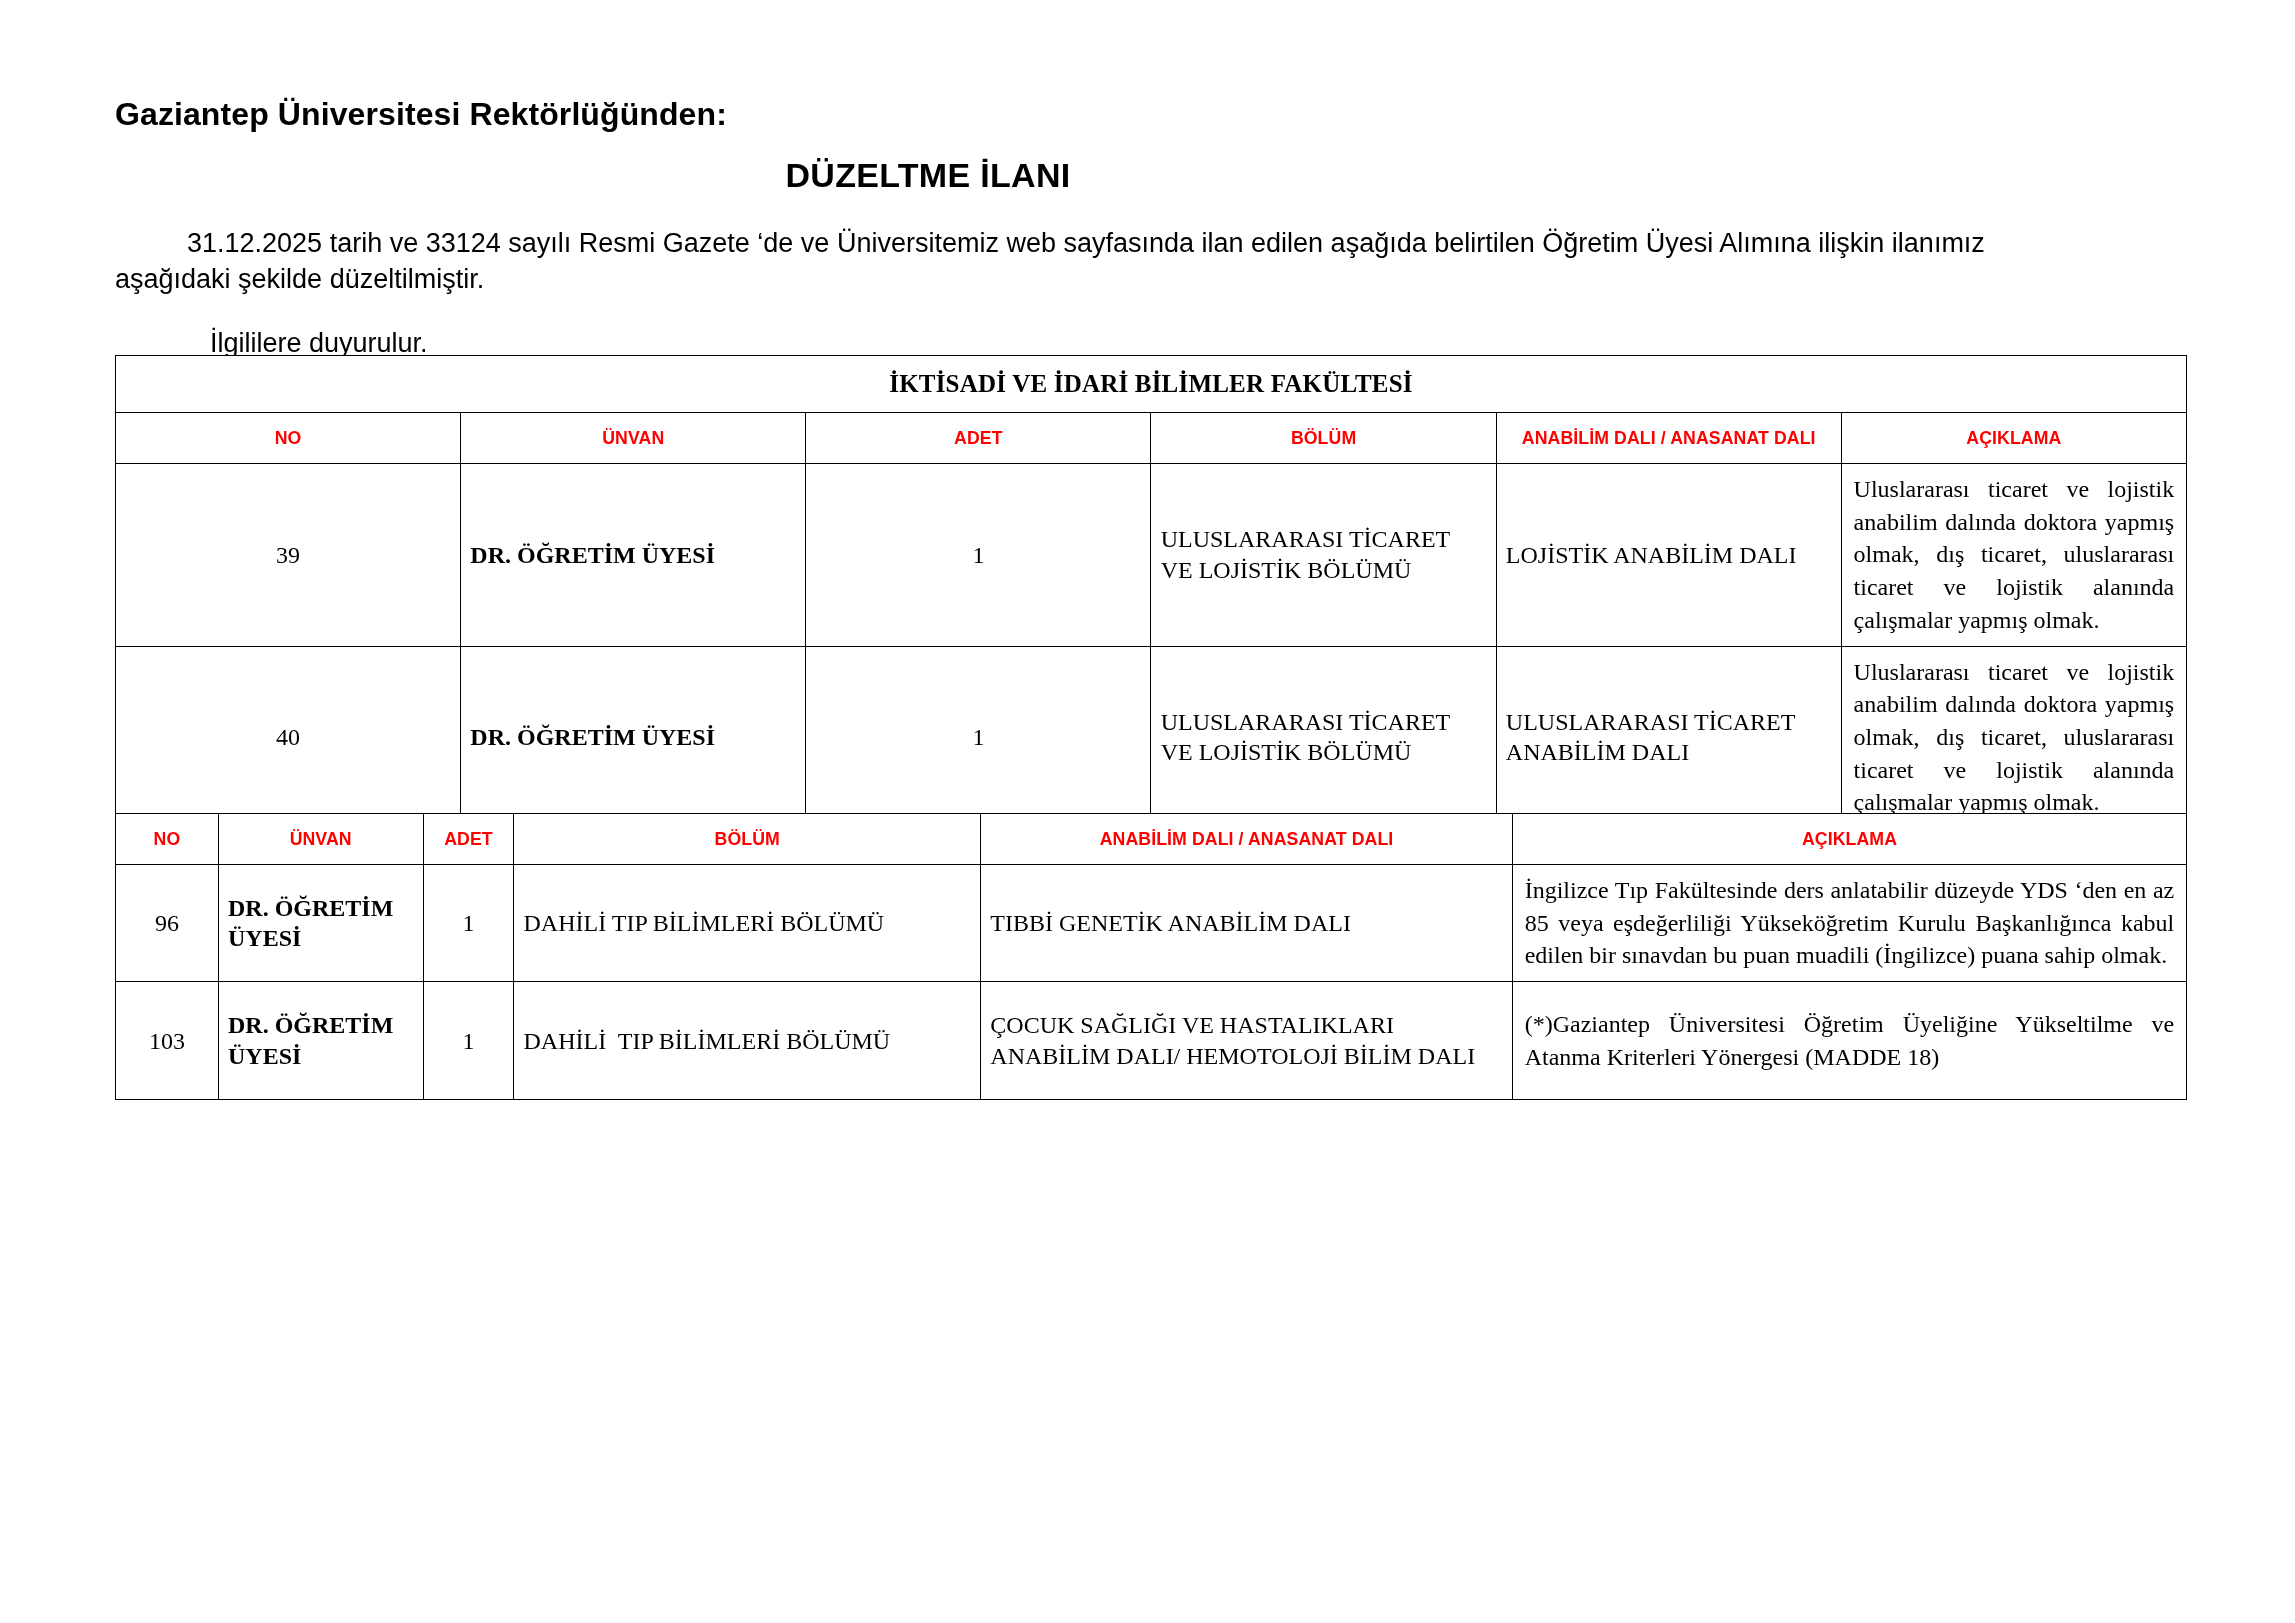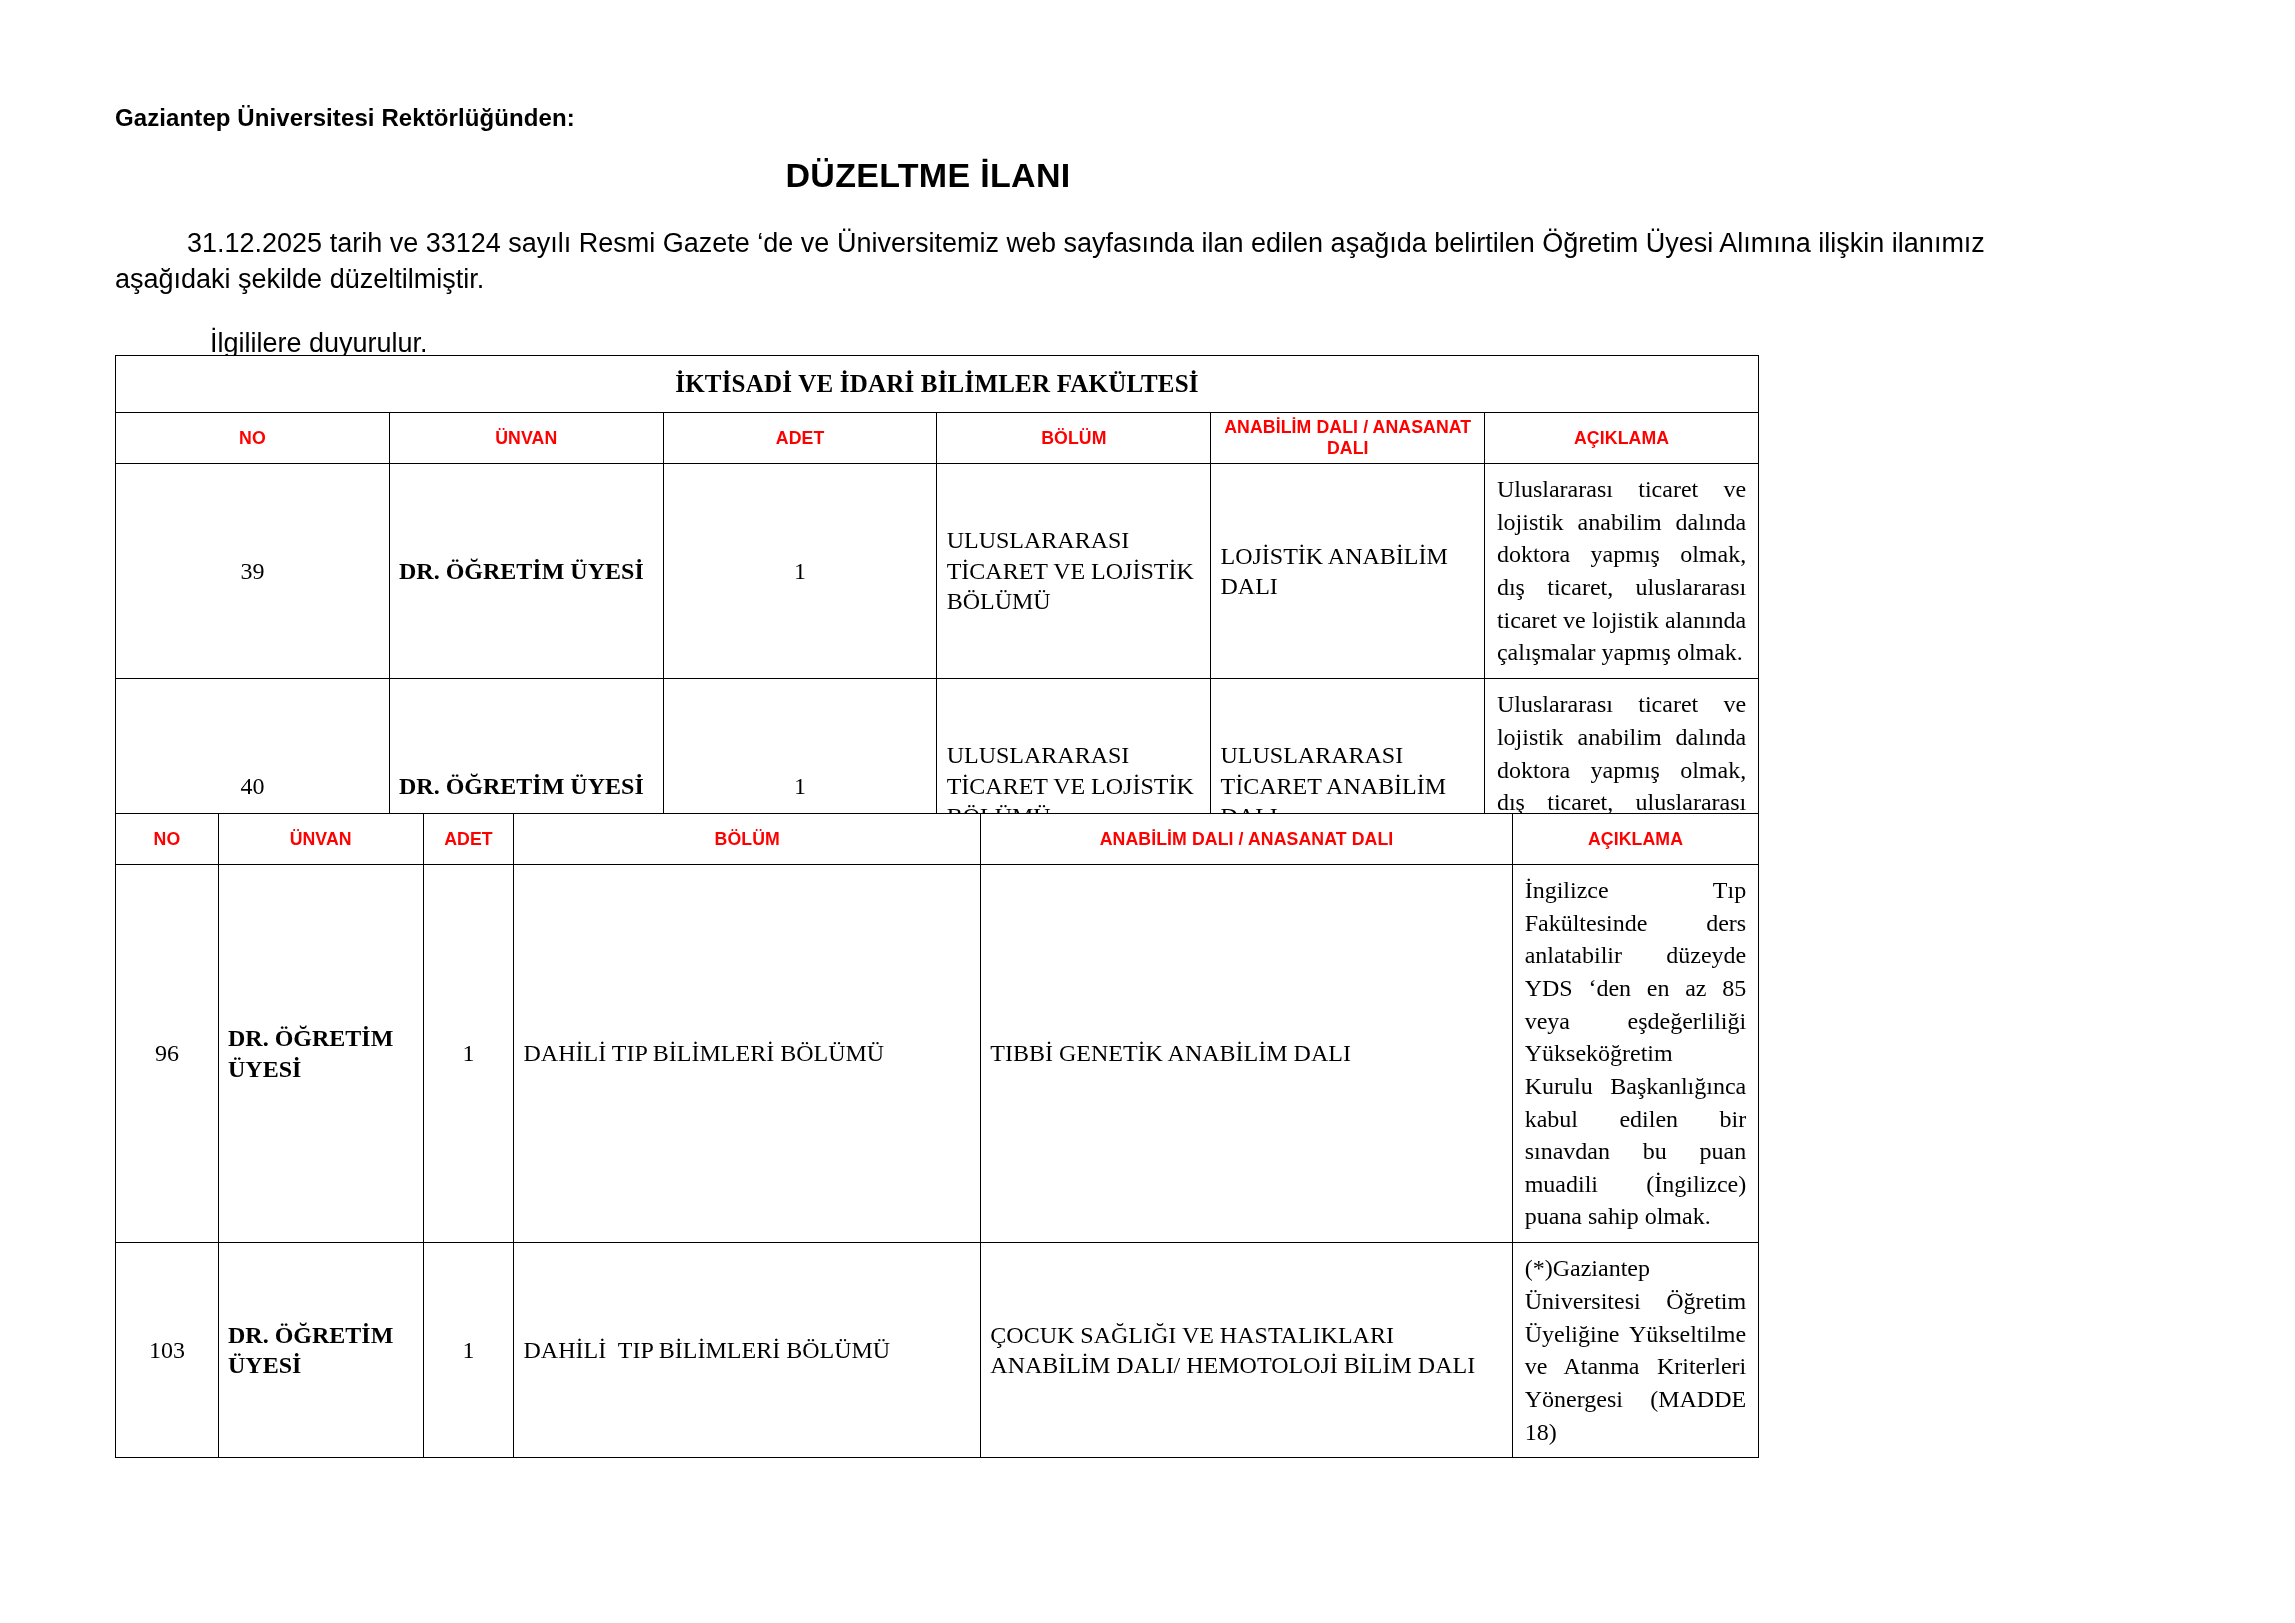--- a/index.html
+++ b/index.html
@@ -21,22 +21,22 @@
     left: 0; top: 0;
     width: 2295px;
     height: 1623px;
     padding: 0;
   }
 
   
   .org-line {
     position: absolute;
     left: 115px;
-    top: 104px;
-    font-size: 24px;
+    top: 96px;
+    font-size: 32px;
     font-weight: bold;
     letter-spacing: 0.1px;
     white-space: nowrap;
   }
 
   .doc-title {
     position: absolute;
     left: 0;
     top: 156px;
     width: 1856px;
@@ -66,21 +66,21 @@
   .intro-notice .ind { display: inline-block; width: 95px; }
 
   
   .tbl-wrap { position: absolute; left: 115px; width: 2076px; }
   #table-iibf  { top: 355px; }
   #table-tip   { top: 813px; }
 
   table.anno {
     border-collapse: collapse;
     table-layout: fixed;
-    width: 1644px;
+    width: 2072px;
     background: #f0abfc;
   }
   table.anno td, table.anno th {
     border: 1.3px solid #000000;
     padding: 0;
     vertical-align: middle;
     background: #ffffff;
   }
 
   .faculty-title {

